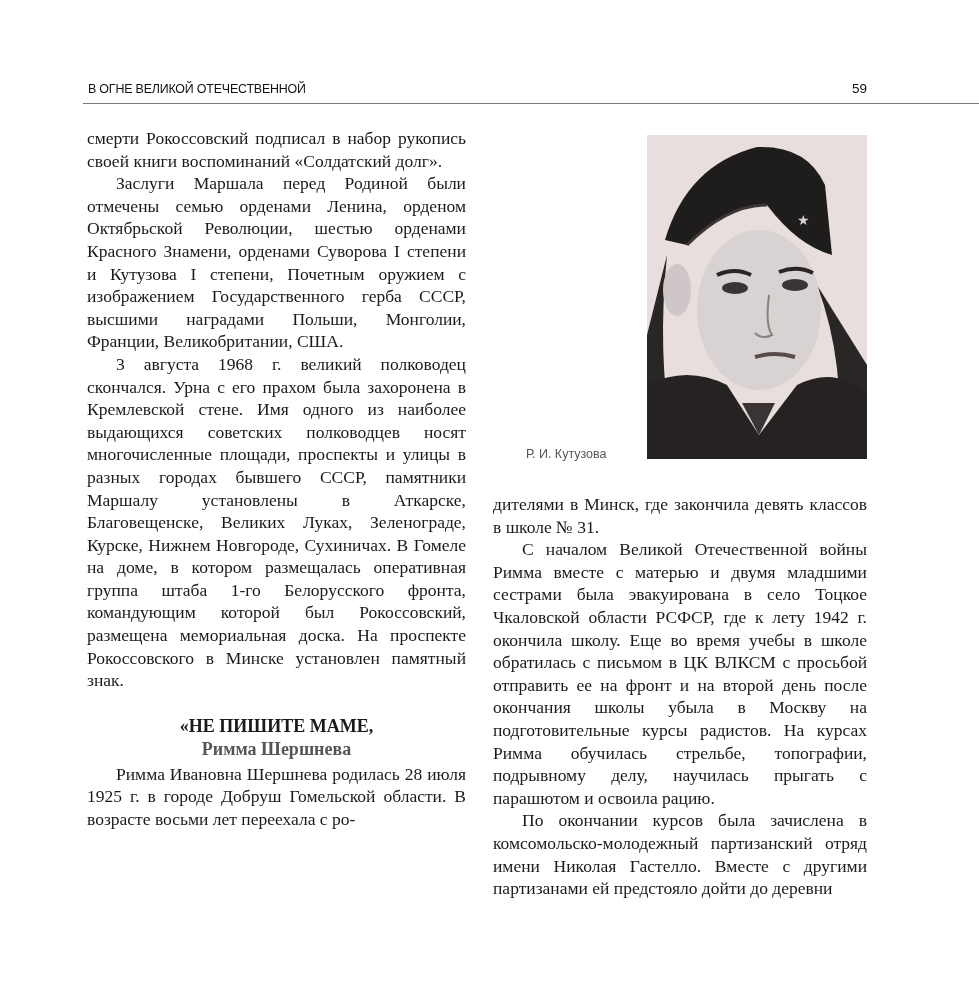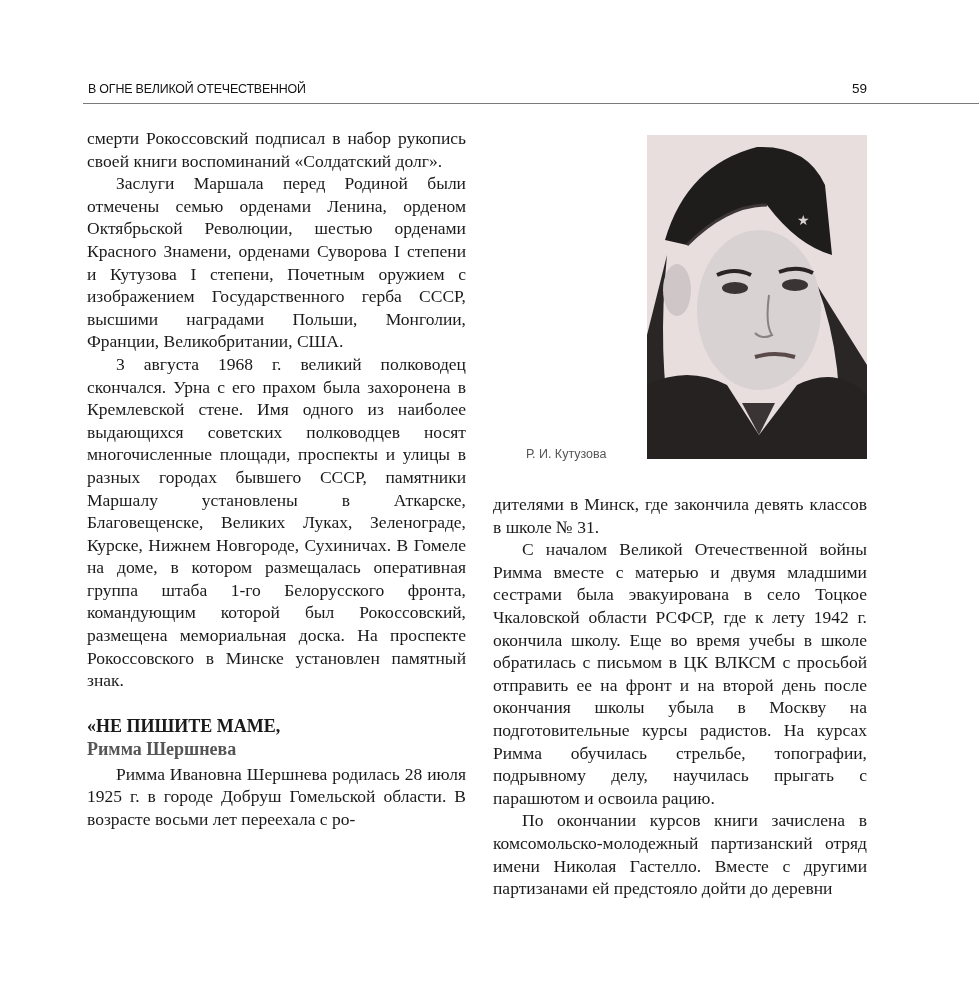--- a/index.html
+++ b/index.html
@@ -12,22 +12,22 @@
     font-family: "Liberation Sans", "DejaVu Sans", sans-serif; font-size: 13.5px; color: #111; }
   .head-rule { position: absolute; left: 83px; top: 103px; width: 896px; height: 1px; background: #7a7a7a; }
 
   .col { position: absolute; font-size: 17.5px; line-height: 22.6px; text-align: justify; }
   .col-left { left: 87px; top: 127px; width: 379px; }
   .col-right { left: 493px; top: 493px; width: 374px; }
   .col p { margin: 0; text-indent: 0; }
   .col p.indent { text-indent: 29px; }
   .col p.noind { text-indent: 0; }
 
-  .section-heading { font-weight: bold; font-size: 18px; line-height: 23px; margin-top: 23px !important; text-indent: 0 !important; }
-  .section-author { text-align: left; font-weight: bold; font-size: 18px; line-height: 23px; color: #555; margin-bottom: 2px !important; text-indent: 0 !important; }
+  .section-heading { text-align: center; font-weight: bold; font-size: 18px; line-height: 23px; margin-top: 23px !important; text-indent: 0 !important; }
+  .section-author { text-align: center; font-weight: bold; font-size: 18px; line-height: 23px; color: #555; margin-bottom: 2px !important; text-indent: 0 !important; }
 
   .photo-frame { position: absolute; left: 647px; top: 135px; width: 220px; height: 324px;
     background: #e6dcdc; overflow: hidden; }
   .photo-frame svg { display: block; }
   .photo-caption { position: absolute; left: 526px; top: 447px;
     font-family: "Liberation Sans", "DejaVu Sans", sans-serif; font-size: 12.5px; color: #555; }
 </style>
 </head>
 <body>
 
@@ -68,14 +68,14 @@
 
     <path d="M0 250 Q40 230 80 250 L112 300 L150 250 Q190 230 220 260 L220 324 L0 324 Z" fill="#262222"></path>
     <path d="M95 268 L112 300 L128 268" fill="#3a3434"></path>
   </svg>
 </div>
 <div class="photo-caption">Р. И. Кутузова</div>
 
 <div class="col col-right">
   <p class="noind">дителями в Минск, где закончила девять классов в школе № 31.</p>
   <p class="indent">С началом Великой Отечественной войны Римма вместе с матерью и двумя младшими сестрами была эвакуирована в село Тоцкое Чкаловской области РСФСР, где к лету 1942 г. окончила школу. Еще во время учебы в школе обратилась с письмом в ЦК ВЛКСМ с просьбой отправить ее на фронт и на второй день после окончания школы убыла в Москву на подготовительные курсы радистов. На курсах Римма обучилась стрельбе, топографии, подрывному делу, научилась прыгать с парашютом и освоила рацию.</p>
-  <p class="indent">По окончании курсов книги зачислена в комсомольско-молодежный партизанский отряд имени Николая Гастелло. Вместе с другими партизанами ей предстояло дойти до деревни</p>
+  <p class="indent">По окончании курсов была зачислена в комсомольско-молодежный партизанский отряд имени Николая Гастелло. Вместе с другими партизанами ей предстояло дойти до деревни</p>
 </div>
 
 </body></html>

